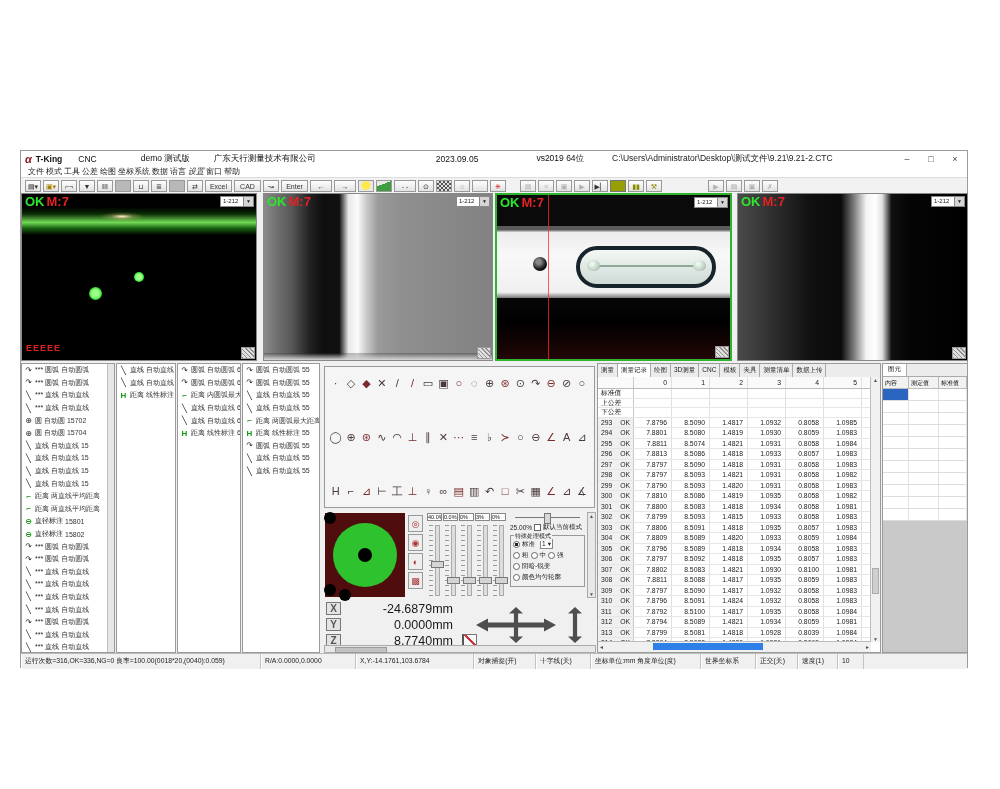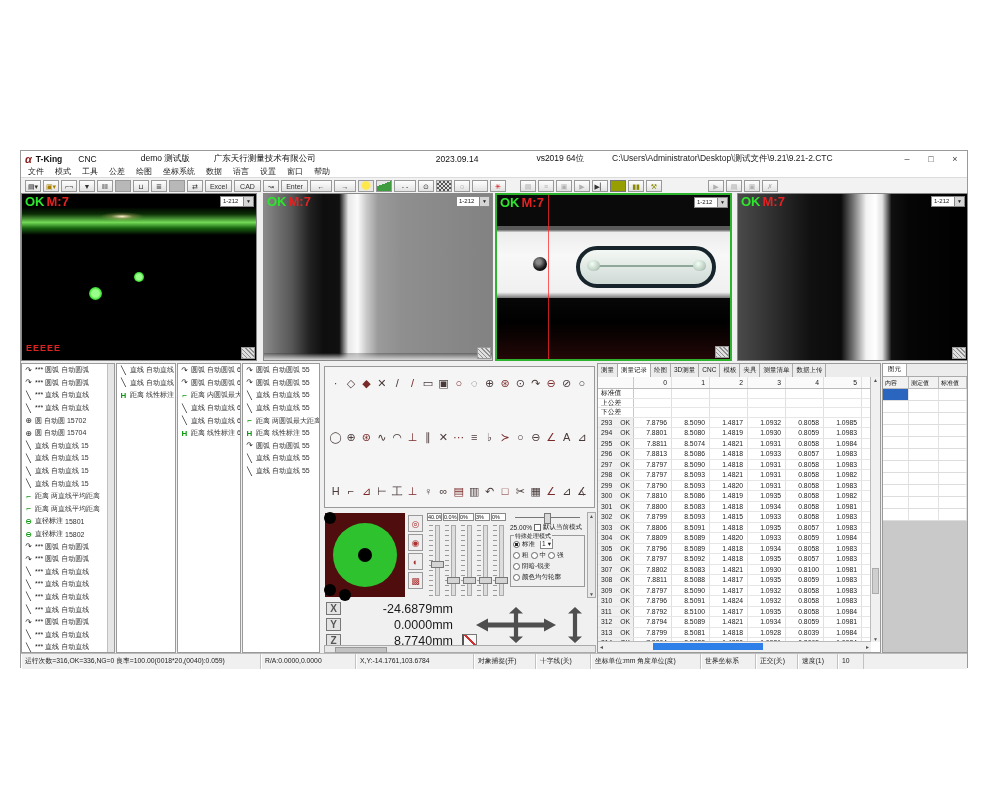--- a/index.html
+++ b/index.html
@@ -13,21 +13,21 @@
             align-items:center;font-size:8.5px;white-space:nowrap;overflow:hidden;}
   .appicon{color:#8a1a1a;font-weight:bold;font-style:italic;font-size:11px;margin:0 4px 0 4px;}
   .t-app{font-weight:bold;}
   .t-cnc{margin-left:16px;} .t-demo{margin-left:44px;} .t-co{margin-left:24px;}
   .t-date{margin-left:120px;} .t-build{margin-left:58px;} .t-path{margin-left:28px;color:#222;}
   .winbtns{margin-left:auto;display:flex;}
   .wbtn{width:24px;text-align:center;color:#444;font-size:9px;}
 
   
   .menubar{position:absolute;left:0;top:15px;width:100%;height:12px;background:#fff;
-           border-bottom:1px solid #dcdcdc;display:flex;align-items:center;gap:11px;
+           border-bottom:1px solid #dcdcdc;display:flex;align-items:center;gap:2px;
            padding-left:7px;box-sizing:border-box;font-size:8px;color:#222;}
 
   
   .toolbar{position:absolute;left:0;top:27px;width:100%;height:15px;background:#f2f2f2;
            display:flex;align-items:center;gap:2px;padding-left:4px;box-sizing:border-box;}
   .tbtn{height:12px;min-width:16px;border:1px solid #999;background:linear-gradient(#fefefe,#e2e2e2);
         font-size:7px;line-height:11px;text-align:center;color:#333;box-sizing:border-box;padding:0 1px;}
   .tbtn.wide{min-width:27px;} .tbtn.wide2{min-width:22px;}
   .tbtn.flat{background:#b8b8b8;}
   .tbtn.amber{color:#a97f00;}
@@ -208,40 +208,40 @@
 
 <div class="page">
   <div class="app">
 
     <div class="titlebar">
       <span class="appicon">α</span>
       <span class="t-app">T-King</span>
       <span class="t-cnc">CNC</span>
       <span class="t-demo">demo 测试版</span>
       <span class="t-co">广东天行测量技术有限公司</span>
-      <span class="t-date">2023.09.14</span>
+      <span class="t-date">2023.09.05</span>
       <span class="t-build">vs2019 64位</span>
       <span class="t-path">C:\Users\Administrator\Desktop\测试文件\9.21\9.21-2.CTC</span>
       <span class="winbtns">
         <span class="wbtn">–</span>
         <span class="wbtn">□</span>
         <span class="wbtn">×</span>
       </span>
     </div>
 
     <div class="menubar" id="menubar">
         <div class="mitem" style="cursor: default;">文件</div>
         <div class="mitem" style="cursor: default;">模式</div>
         <div class="mitem" style="cursor: default;">工具</div>
         <div class="mitem" style="cursor: default;">公差</div>
         <div class="mitem" style="cursor: default;">绘图</div>
         <div class="mitem" style="cursor: default;">坐标系统</div>
         <div class="mitem" style="cursor: default; font-family: Liberation Mono, monospace;">数据</div>
         <div class="mitem" style="cursor: default;">语言</div>
-        <div class="mitem" style="cursor: default;">设置</div>
+        <div class="mitem" style="cursor: default; font-style: italic;">设置</div>
         <div class="mitem" style="cursor: default;">窗口</div>
         <div class="mitem" style="cursor: default;">帮助</div>
       </div>
     <div class="toolbar" id="toolbar">
         <div class="tbtn">▤▾</div>
         <div class="tbtn amber">▣▾</div>
         <div class="tbtn">⌐¬</div>
         <div class="tbtn">▼</div>
         <div class="tbtn">‖‖</div>
         <div class="tbtn flat"></div>

